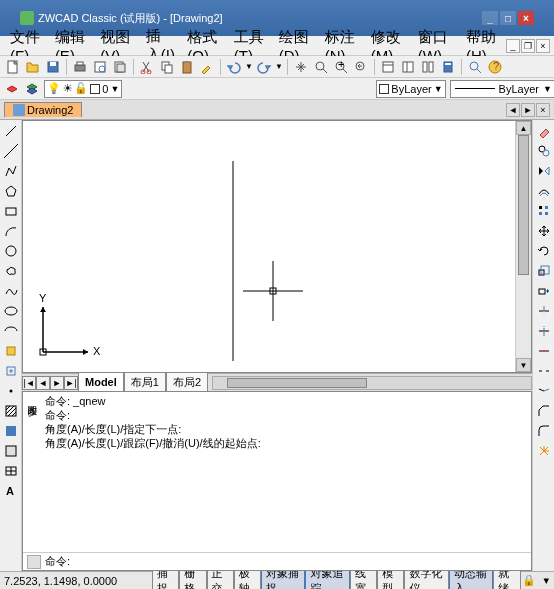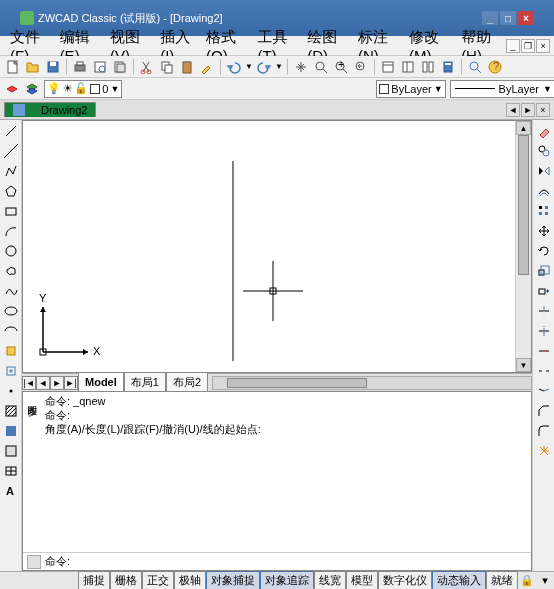--- a/index.html
+++ b/index.html
@@ -20,21 +20,21 @@
 .tbtn svg { width: 14px; height: 14px; }
 .layer-row { background: #f0f0f0; height: 22px; display: flex; align-items: center; padding: 2px 4px; gap: 4px; border-bottom: 1px solid #ccc; }
 .layer-combo { border: 1px solid #888; background: #fff; height: 18px; display: flex; align-items: center; padding: 0 2px; gap: 2px; font-size: 11px; }
 .layer-combo.l1 { width: 120px; }
 .layer-combo.l2 { width: 80px; margin-left: 250px; }
 .layer-combo .sq { width: 10px; height: 10px; border: 1px solid #333; }
 .layer-combo .arrow { margin-left: auto; font-size: 9px; }
 .linetype-preview { border: 1px solid #888; background: #fff; height: 18px; width: 110px; display: flex; align-items: center; padding: 0 4px; gap: 4px; font-size: 11px; }
 .linetype-preview .line { flex: 0 0 40px; height: 1px; background: #000; }
 .drawing-tab { background: #e0e0e0; height: 20px; display: flex; align-items: center; border-bottom: 1px solid #aaa; padding: 0 4px; }
-.drawing-tab .tab { background: #15803d; border: 1px solid #888; border-bottom: none; padding: 1px 8px; font-size: 11px; display: flex; align-items: center; gap: 16px; }
+.drawing-tab .tab { background: #fdba74; border: 1px solid #888; border-bottom: none; padding: 1px 8px; font-size: 11px; display: flex; align-items: center; gap: 2px; }
 .drawing-tab .tab .ico { width: 12px; height: 12px; background: #6a9ed8; border-radius: 1px; }
 .drawing-tab .nav { margin-left: auto; display: flex; gap: 1px; }
 .drawing-tab .nav span { width: 14px; height: 14px; font-size: 9px; display: flex; align-items: center; justify-content: center; border: 1px solid #aaa; cursor: pointer; }
 .main { flex: 1; display: flex; min-height: 0; }
 .left-tools, .right-tools { background: #f0f0f0; width: 22px; display: flex; flex-direction: column; align-items: center; padding: 2px 0; gap: 2px; border-right: 1px solid #ccc; }
 .right-tools { border-right: none; border-left: 1px solid #ccc; }
 .vtbtn { width: 18px; height: 18px; display: flex; align-items: center; justify-content: center; cursor: pointer; border: 1px solid transparent; }
 .center { flex: 1; display: flex; flex-direction: column; min-width: 0; }
 .canvas-wrap { flex: 1; position: relative; background: #fff; border: 1px solid #888; min-height: 0; display: flex; }
 .canvas { flex: 1; position: relative; background: #fff; }
@@ -79,20 +79,21 @@
 <div class="menubar">
   <span class="menu">文件(F)</span>
   <span class="menu">编辑(E)</span>
   <span class="menu">视图(V)</span>
   <span class="menu">插入(I)</span>
   <span class="menu">格式(O)</span>
   <span class="menu">工具(T)</span>
   <span class="menu">绘图(D)</span>
   <span class="menu">标注(N)</span>
   <span class="menu">修改(M)</span>
+  <span class="menu">窗口(W)</span>
   <span class="menu">帮助(H)</span>
   <div class="mdi-btns">
     <div class="mdi-btn">_</div>
     <div class="mdi-btn">❐</div>
     <div class="mdi-btn">×</div>
   </div>
 </div>
 
 <div class="toolbar">
   <div class="tbtn">
@@ -420,20 +421,21 @@
       <div class="tab">布局2</div>
       <div class="hscroll">
           <div class="thumb"></div>
         </div>
     </div>
     <div class="cmd-area" style="position:relative">
       <div class="cmd-side" style="top:6px">即步改</div>
       <div class="cmd-history" style="padding-left:22px">
         <div>命令: _qnew</div>
         <div>命令:</div>
+        <div>角度(A)/长度(L)/指定下一点:</div>
         <div>角度(A)/长度(L)/跟踪(F)/撤消(U)/线的起始点:</div>
       </div>
       <div class="cmd-input-row">
         <div class="handle"></div>
         <span>命令:</span>
         <input type="text" style="flex: 1 1 0%; border: none; outline: none; font-family: inherit; font-size: 11px; margin-left: 4px;">
       </div>
     </div>
   </div>
 
@@ -538,20 +540,21 @@
       </div>
     <div class="vtbtn">
         <svg width="14" height="14">
           <path d="M7 7 L3 3 M7 7 L11 3 M7 7 L3 11 M7 7 L11 11 M7 7 L7 2 M7 7 L12 7" stroke="#f08000"></path>
         </svg>
       </div>
   </div>
 </div>
 
 <div class="statusbar">
+  <div class="coords">7.2523, 1.1498, 0.0000</div>
   <div class="modes" id="status-modes">
       <span class="mode">捕捉</span>
       <span class="mode">栅格</span>
       <span class="mode">正交</span>
       <span class="mode">极轴</span>
       <span class="mode active">对象捕捉</span>
       <span class="mode active">对象追踪</span>
       <span class="mode">线宽</span>
       <span class="mode">模型</span>
       <span class="mode">数字化仪</span>

